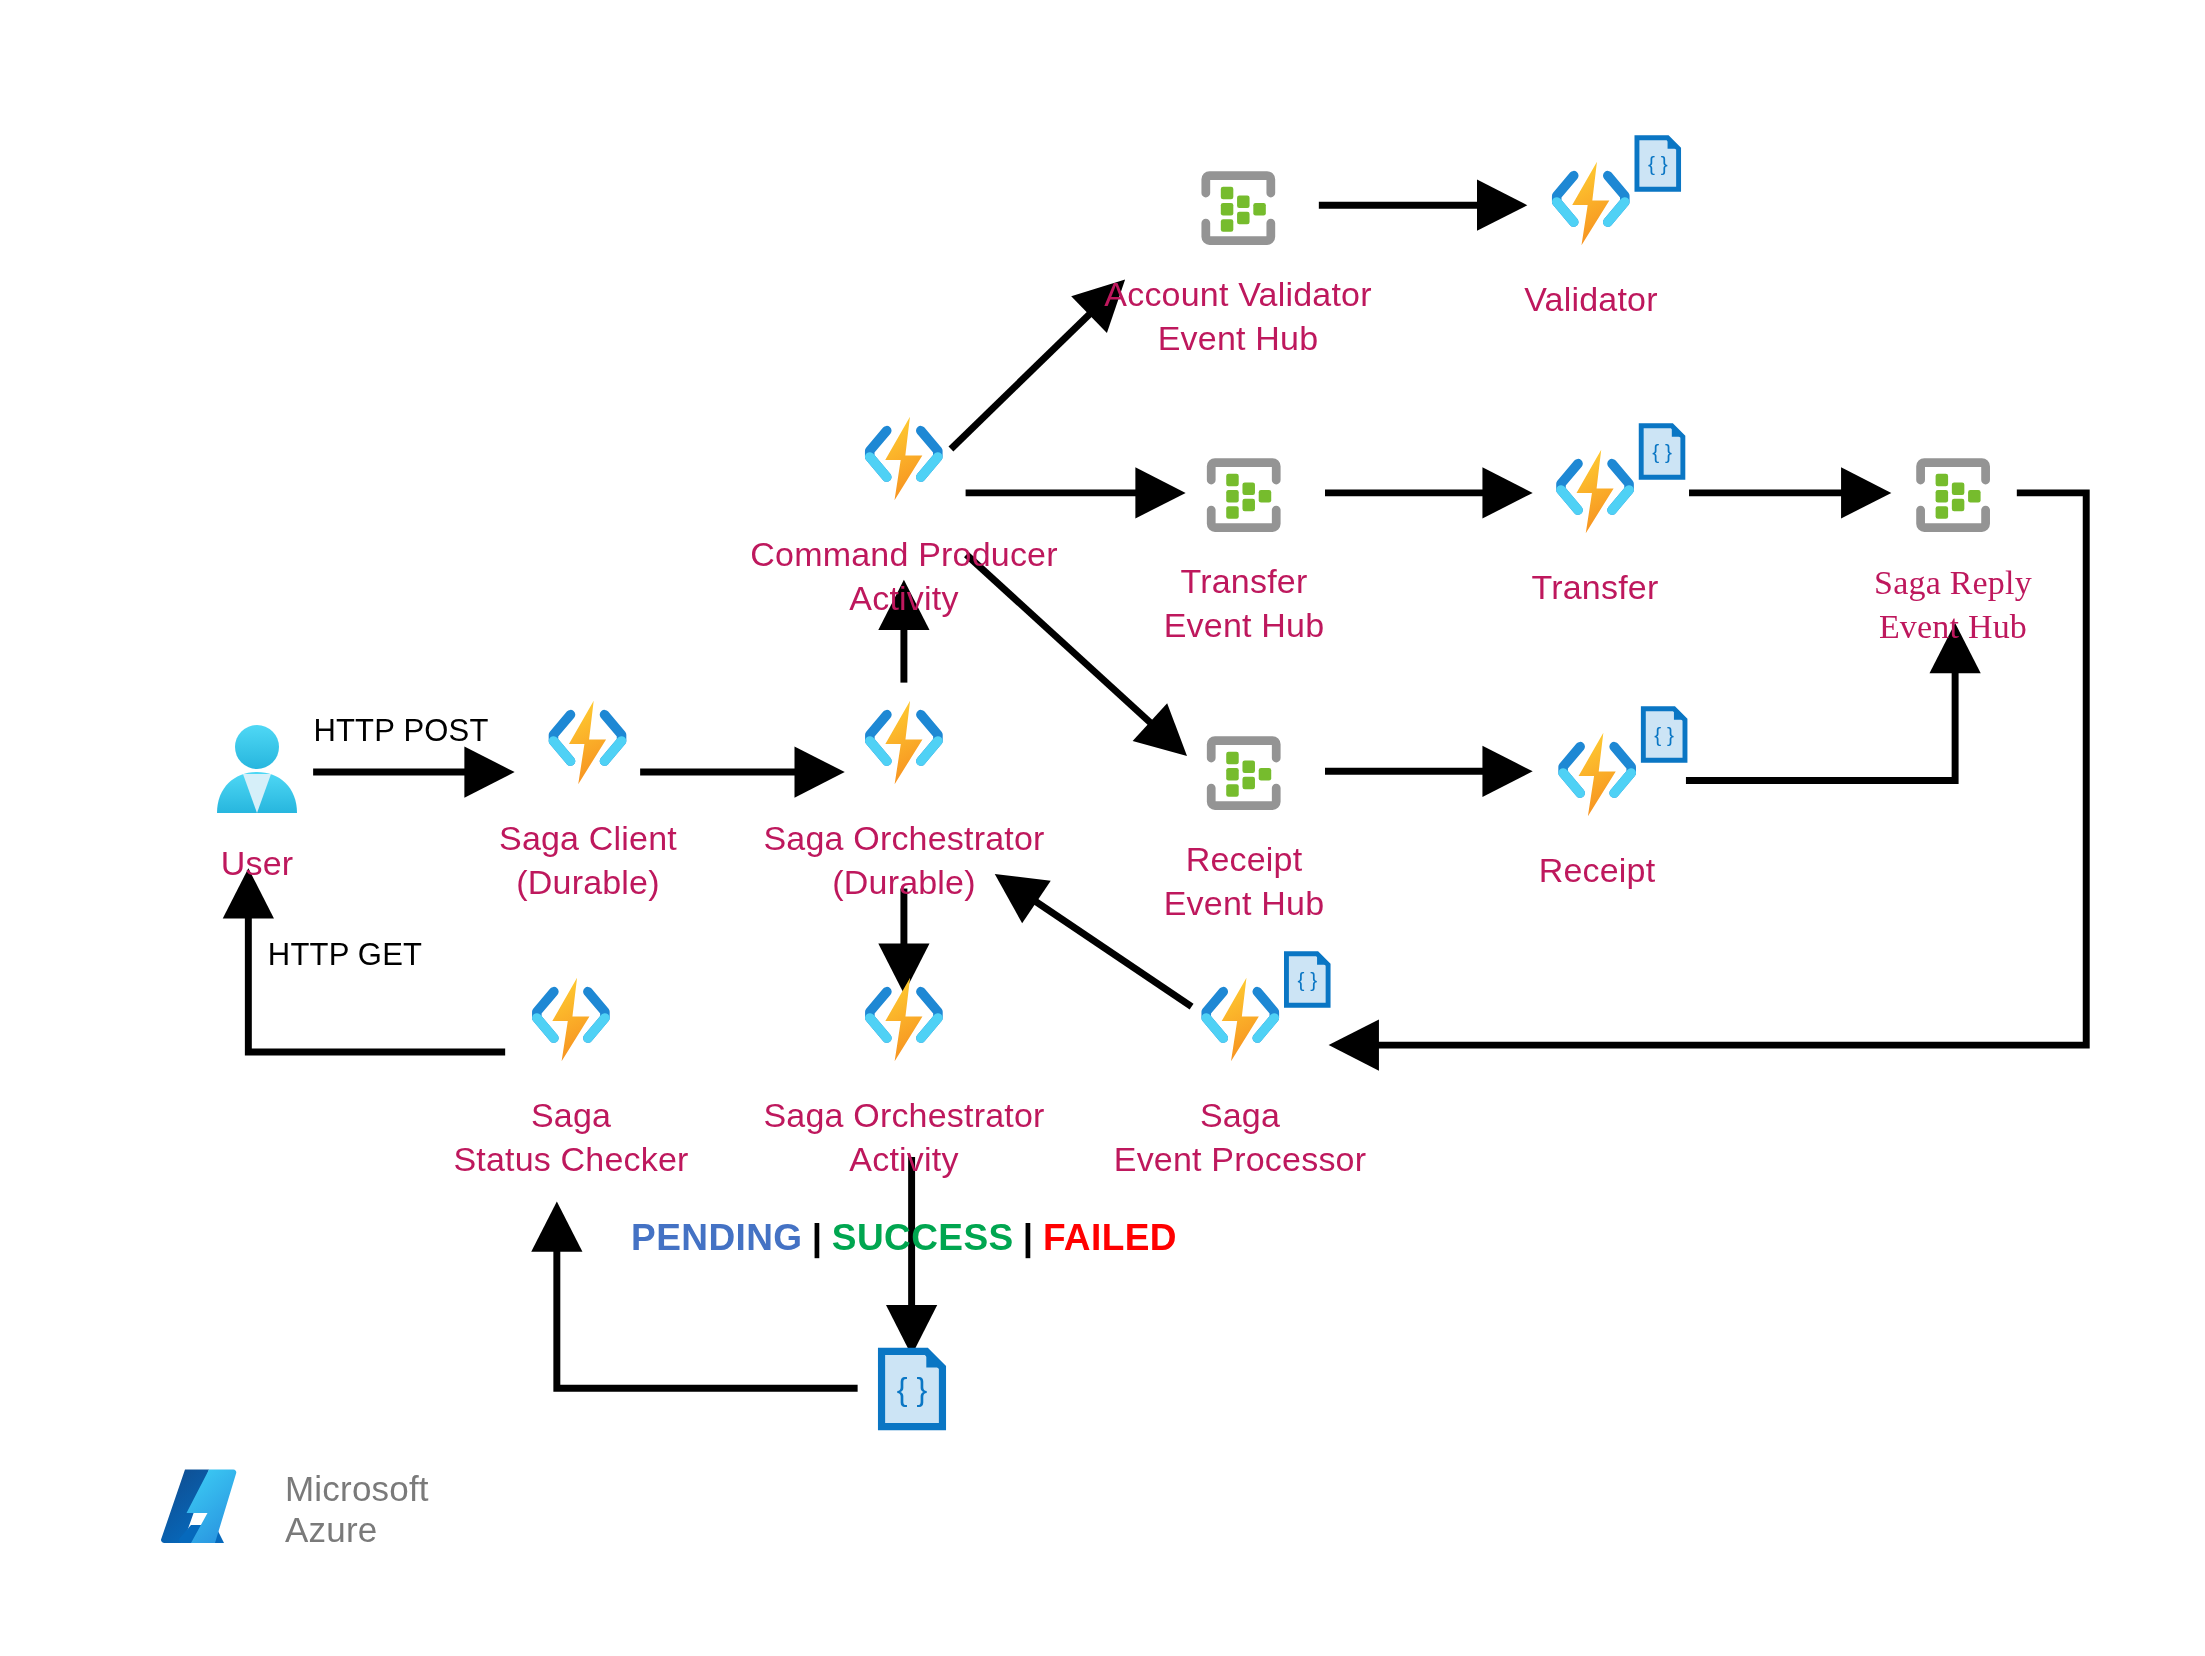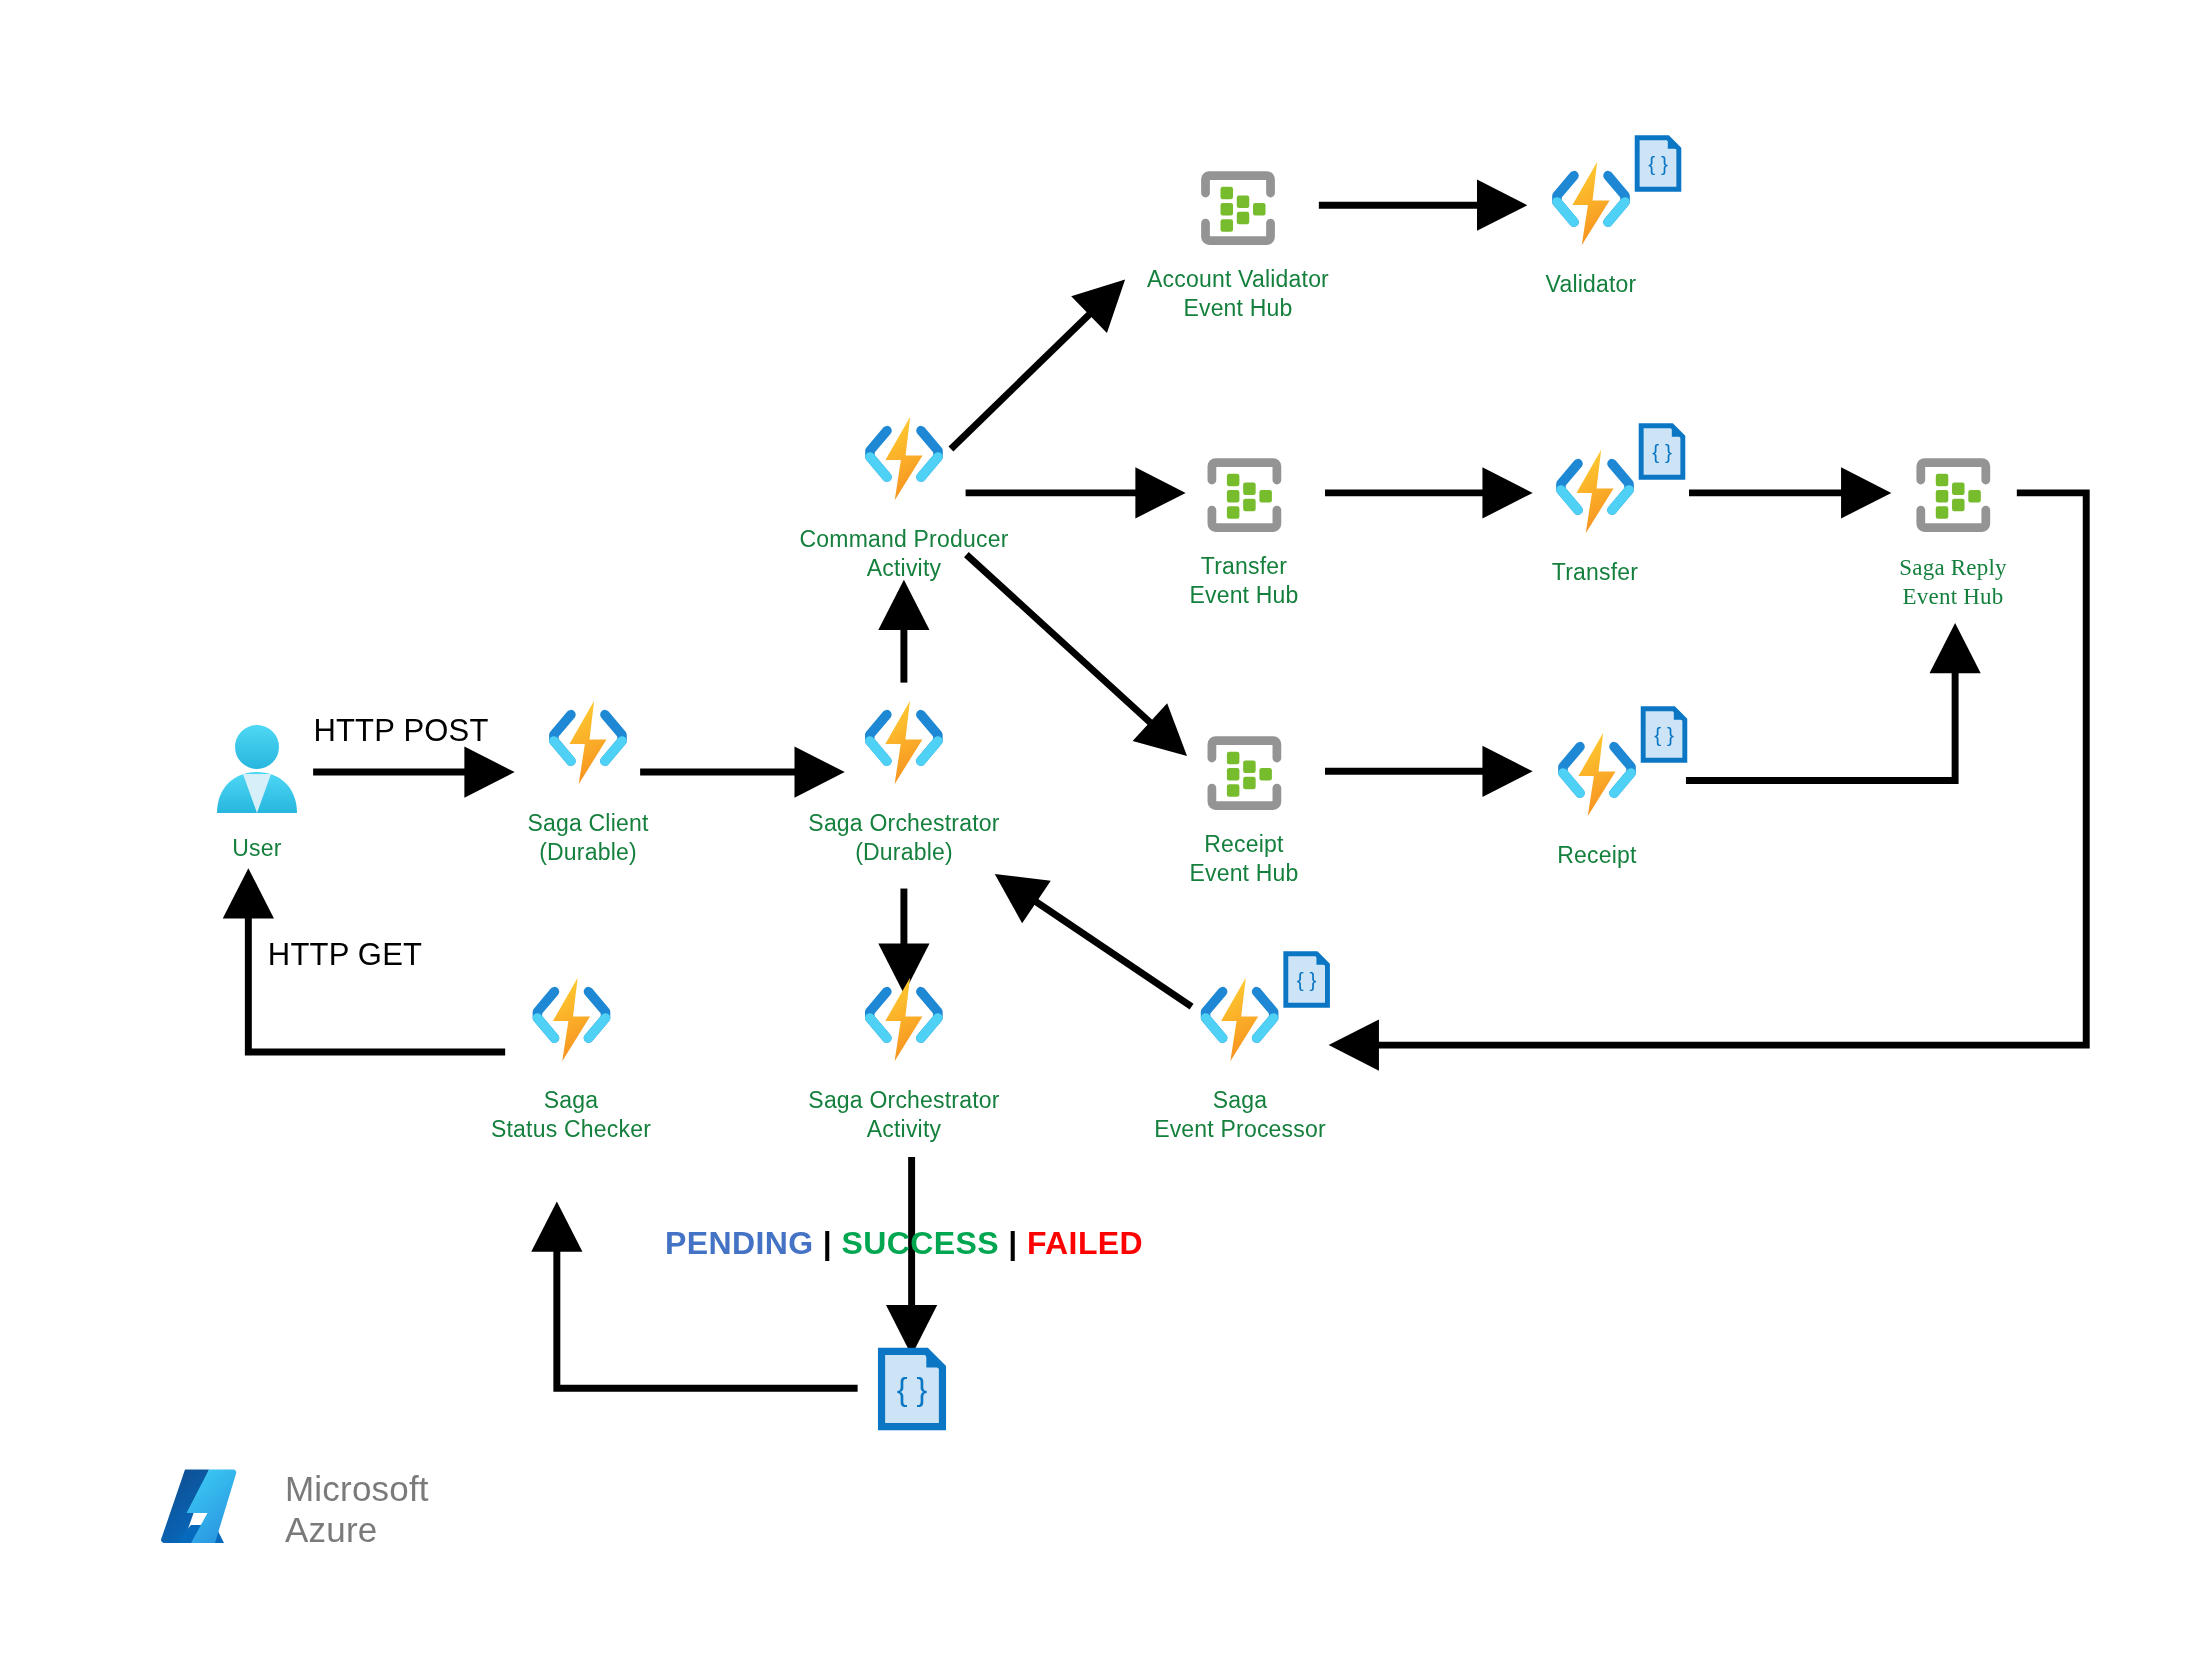--- a/index.html
+++ b/index.html
@@ -27,45 +27,44 @@
     display:flex;
     flex-direction:column;
     align-items:center;
     transform:translateX(-50%);
   }
   .node-icons{
     position:relative;
     display:block;
   }
   .node-label{
-    margin-top:14px;
+    margin-top:22px;
     text-align:center;
-    font-size:23px;
+    font-size:34px;
     line-height:1.28;
     letter-spacing:0.2px;
-    color:#15803d;
+    color:#be185d;
     white-space:pre-line;
   }
   .edge-label{
     position:absolute;
     transform:translateX(-50%);
     font-size:31px;
     letter-spacing:0.2px;
     color:#000000;
     white-space:nowrap;
   }
   
   #status-strip{
     position:absolute;
     transform:translateX(-50%);
-    font-size:32px;
+    font-size:37px;
     font-weight:bold;
     letter-spacing:0.4px;
     white-space:nowrap;
-    margin-top:8px;
   }
   #status-strip .sep{color:#000000;margin:0 9.3px;}
   
   #azure-brand{
     position:absolute;
     display:flex;
     align-items:center;
     gap:31px;
   }
   #azure-brand .brand-text{

